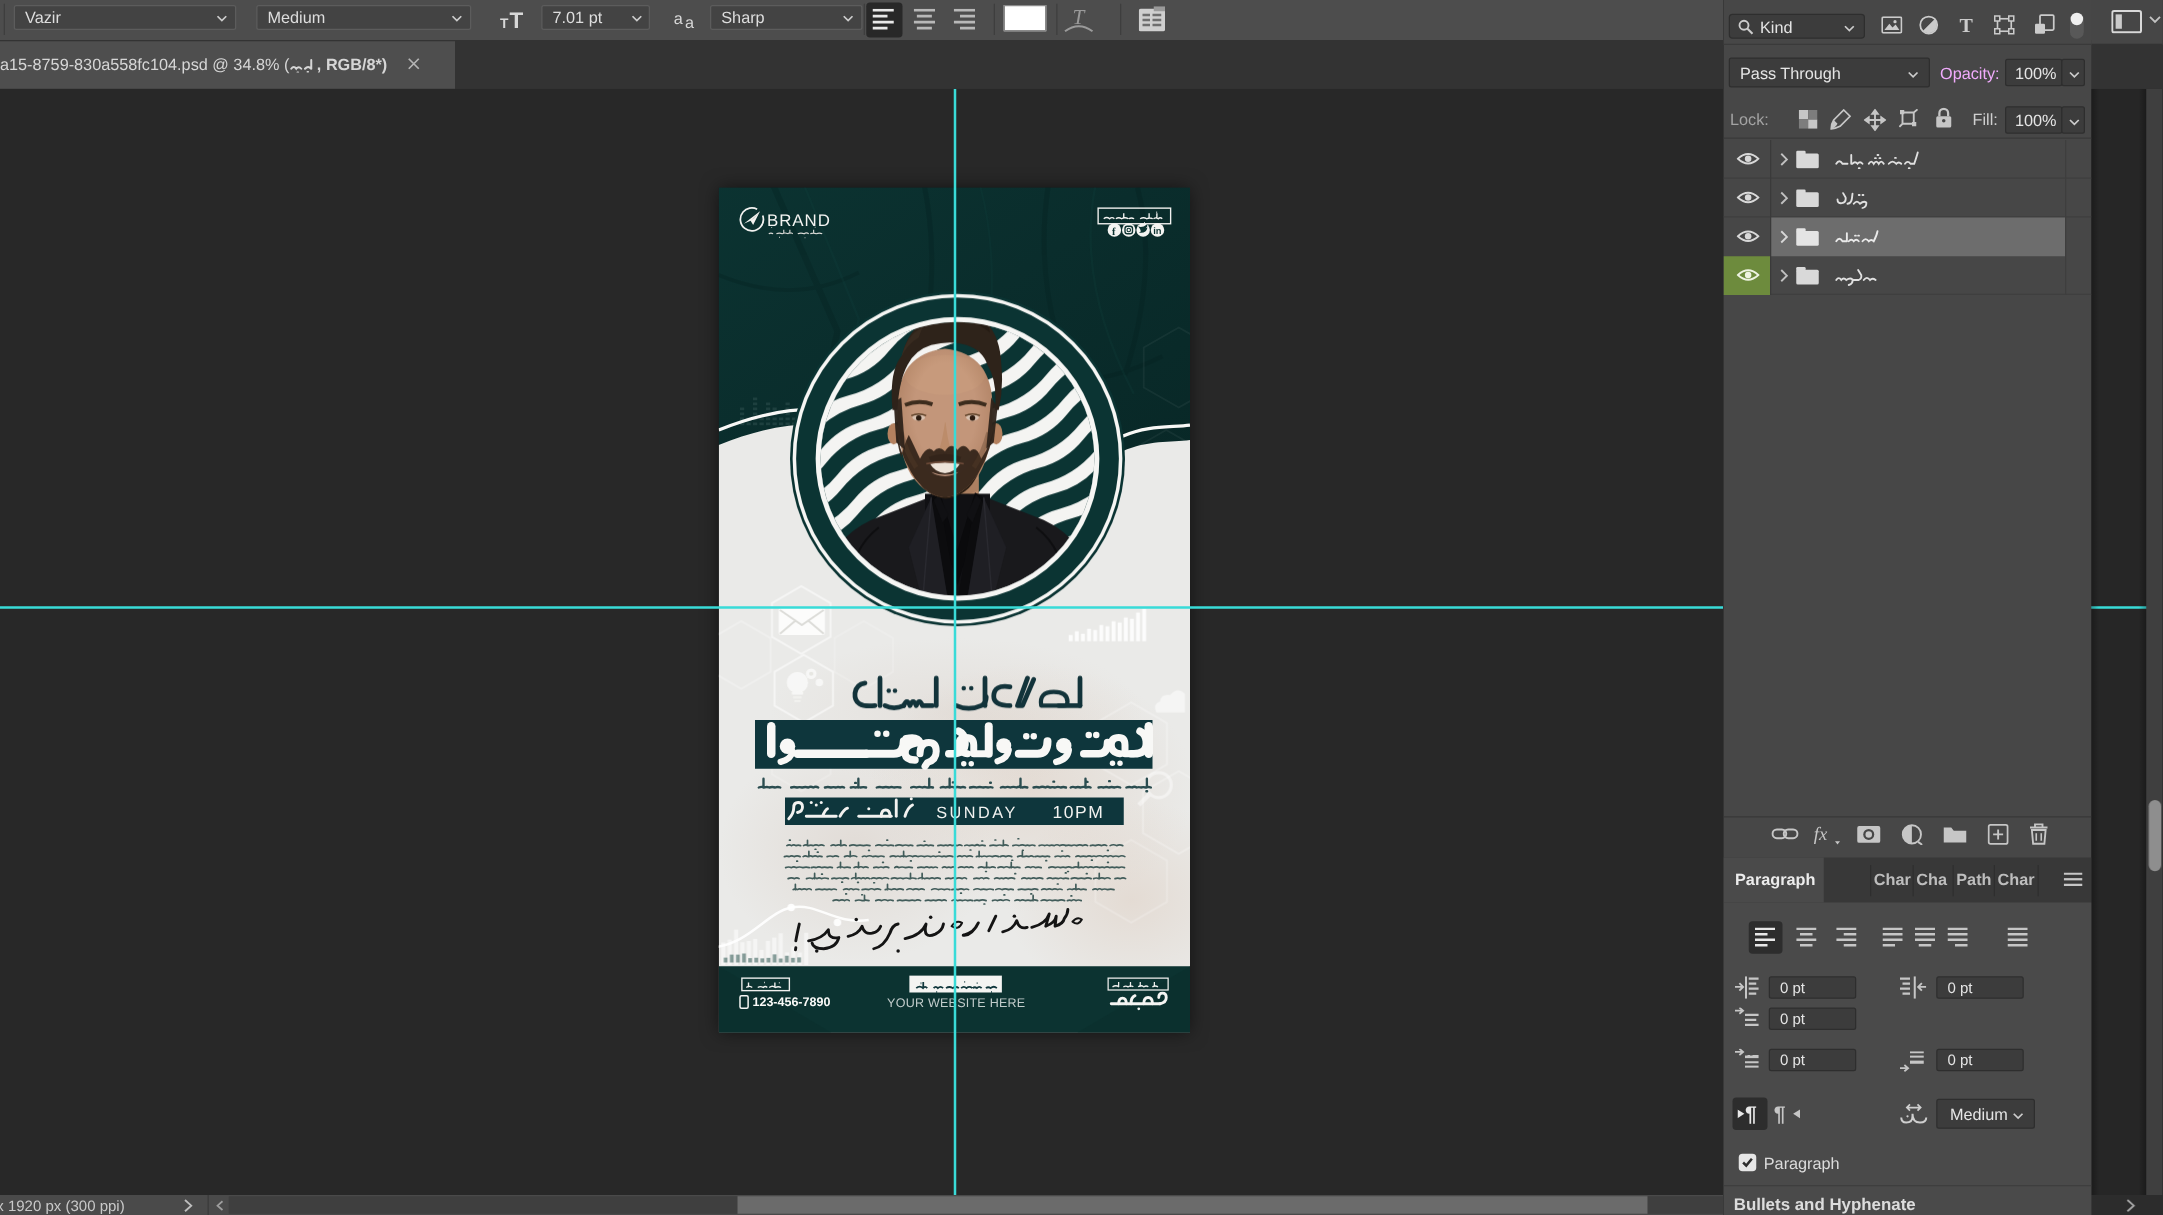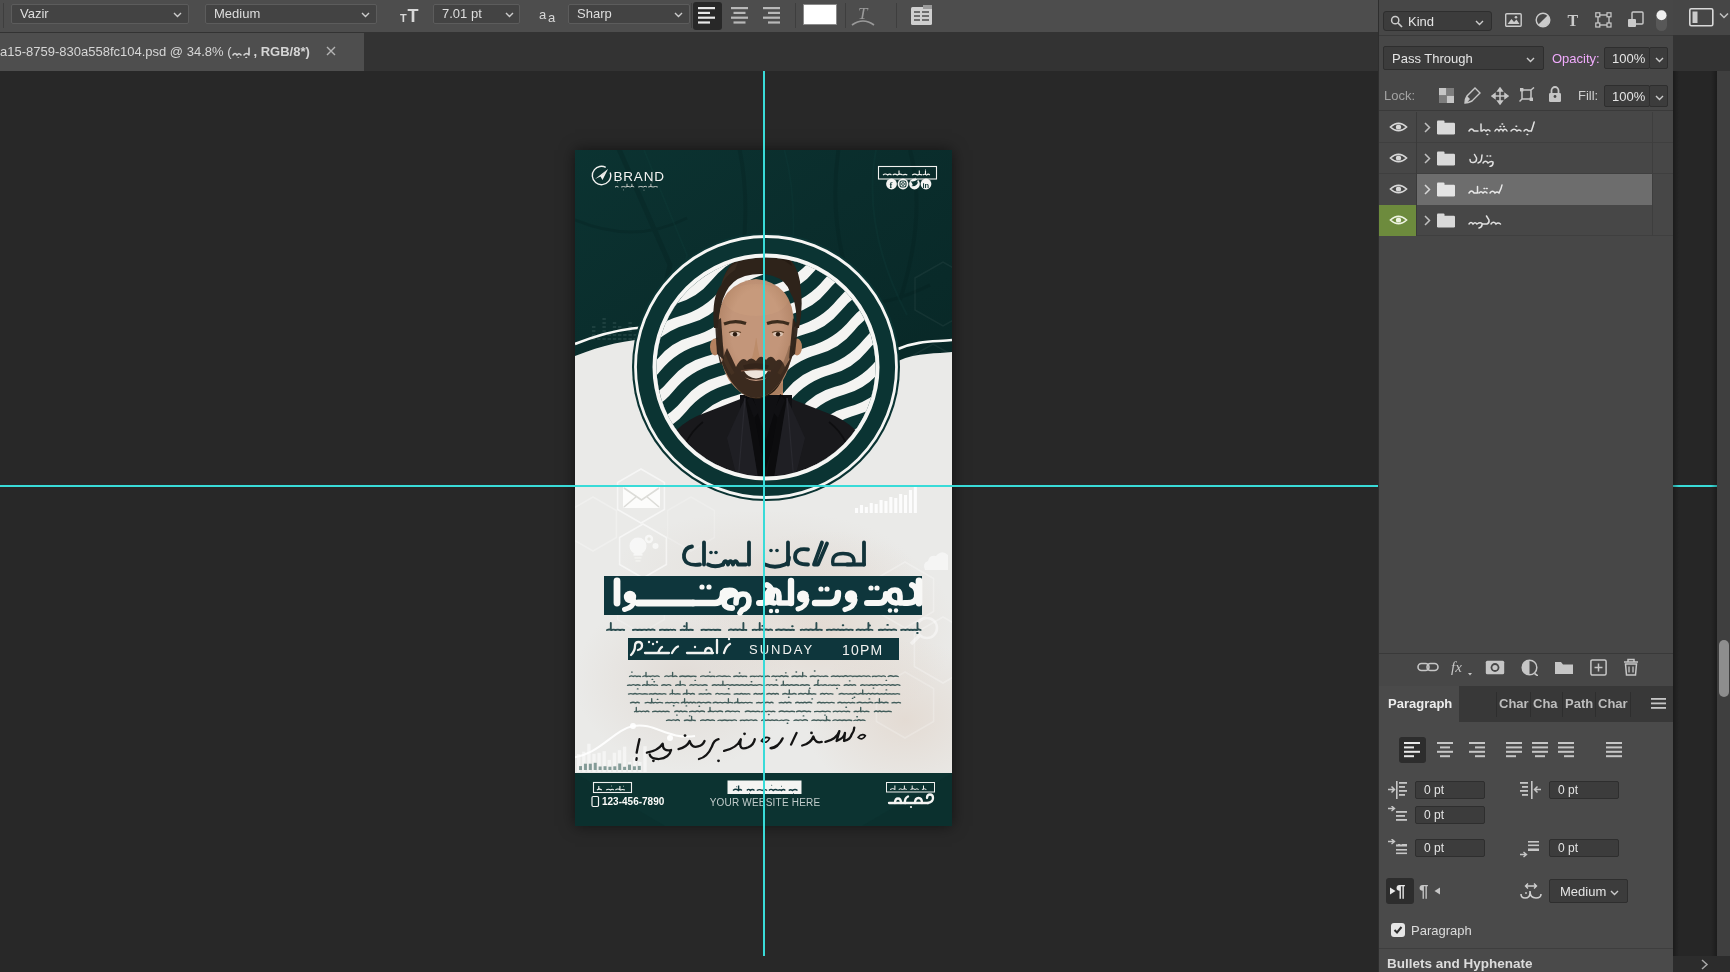--- a/index.html
+++ b/index.html
@@ -442,20 +442,32 @@
 
 <div id="tabbar">
   <div id="tab1"><span style="margin-left:0px;font-weight:normal">a15-8759-830a558fc104.psd @ 34.8% (</span><svg width="22" height="13" viewBox="0 0 22 13" style="vertical-align:-2px">
           <path d="M2,10 q2,-3 4,0 q2,-2.5 4,0 M13,10 q2.5,-3 5,0 l0,-0 M18,10 l0,-7 M7,13 l0.5,0 M15,12.5 l0.5,0" stroke="#d6d6d6" stroke-width="1.6" fill="none" stroke-linecap="round"></path>
         </svg><span style="font-weight:bold">, RGB/8*)</span>
   <svg width="12" height="12" viewBox="0 0 12 12" style="vertical-align:-1px;margin-left:12px">
           <path d="M2,2 L10,10 M10,2 L2,10" stroke="#b4b4b4" stroke-width="1.4"></path>
         </svg></div>
 </div>
 
+<div id="statusbar">
+  <span style="position:absolute;left:-3px;top:2px">x 1920 px (300 ppi)</span>
+  <svg class="icon" style="left:146px;top:3px" width="10" height="11" viewBox="0 0 10 11">
+        <path d="M2,1 L7,5.5 L2,10" stroke="#bdbdbd" stroke-width="1.5" fill="none"></path>
+      </svg>
+  <div class="abs" style="left:166px;top:0;width:1px;height:16px;background:#3a3a3a"></div>
+  <svg class="icon" style="left:172px;top:4px" width="8" height="9" viewBox="0 0 8 9">
+        <path d="M6,1 L2,4.5 L6,8" stroke="#9d9d9d" stroke-width="1.4" fill="none"></path>
+      </svg>
+  <div class="abs" style="left:183px;top:1px;width:1196px;height:14px;background:#3f3f3f"></div>
+  <div class="abs" style="left:590px;top:1px;width:728px;height:14px;background:#6b6b6b"></div>
+</div>
 
 <div id="rcol"></div>
 <div class="abs" style="left:1673px;top:0;width:57px;height:35px;background:#464646;z-index:31"></div>
 <div class="abs" style="left:1673px;top:35px;width:57px;height:36px;background:#3d3d3d;z-index:9"></div>
 <svg class="abs" style="left:1689px;top:8px;z-index:32" width="25" height="19" viewBox="0 0 25 19">
       <rect x="0.8" y="0.8" width="23" height="17" rx="1.5" stroke="#d9d9d9" stroke-width="1.6" fill="none"></rect>
       <rect x="3.5" y="3.5" width="5" height="11.5" fill="#d9d9d9" opacity=".9"></rect>
     </svg>
 <svg class="abs" style="left:1719px;top:12px;z-index:32" width="10" height="7" viewBox="0 0 10 7">
       <path d="M1,1.5 L5,5.5 L9,1.5" stroke="#c2c2c2" stroke-width="1.5" fill="none"></path>

